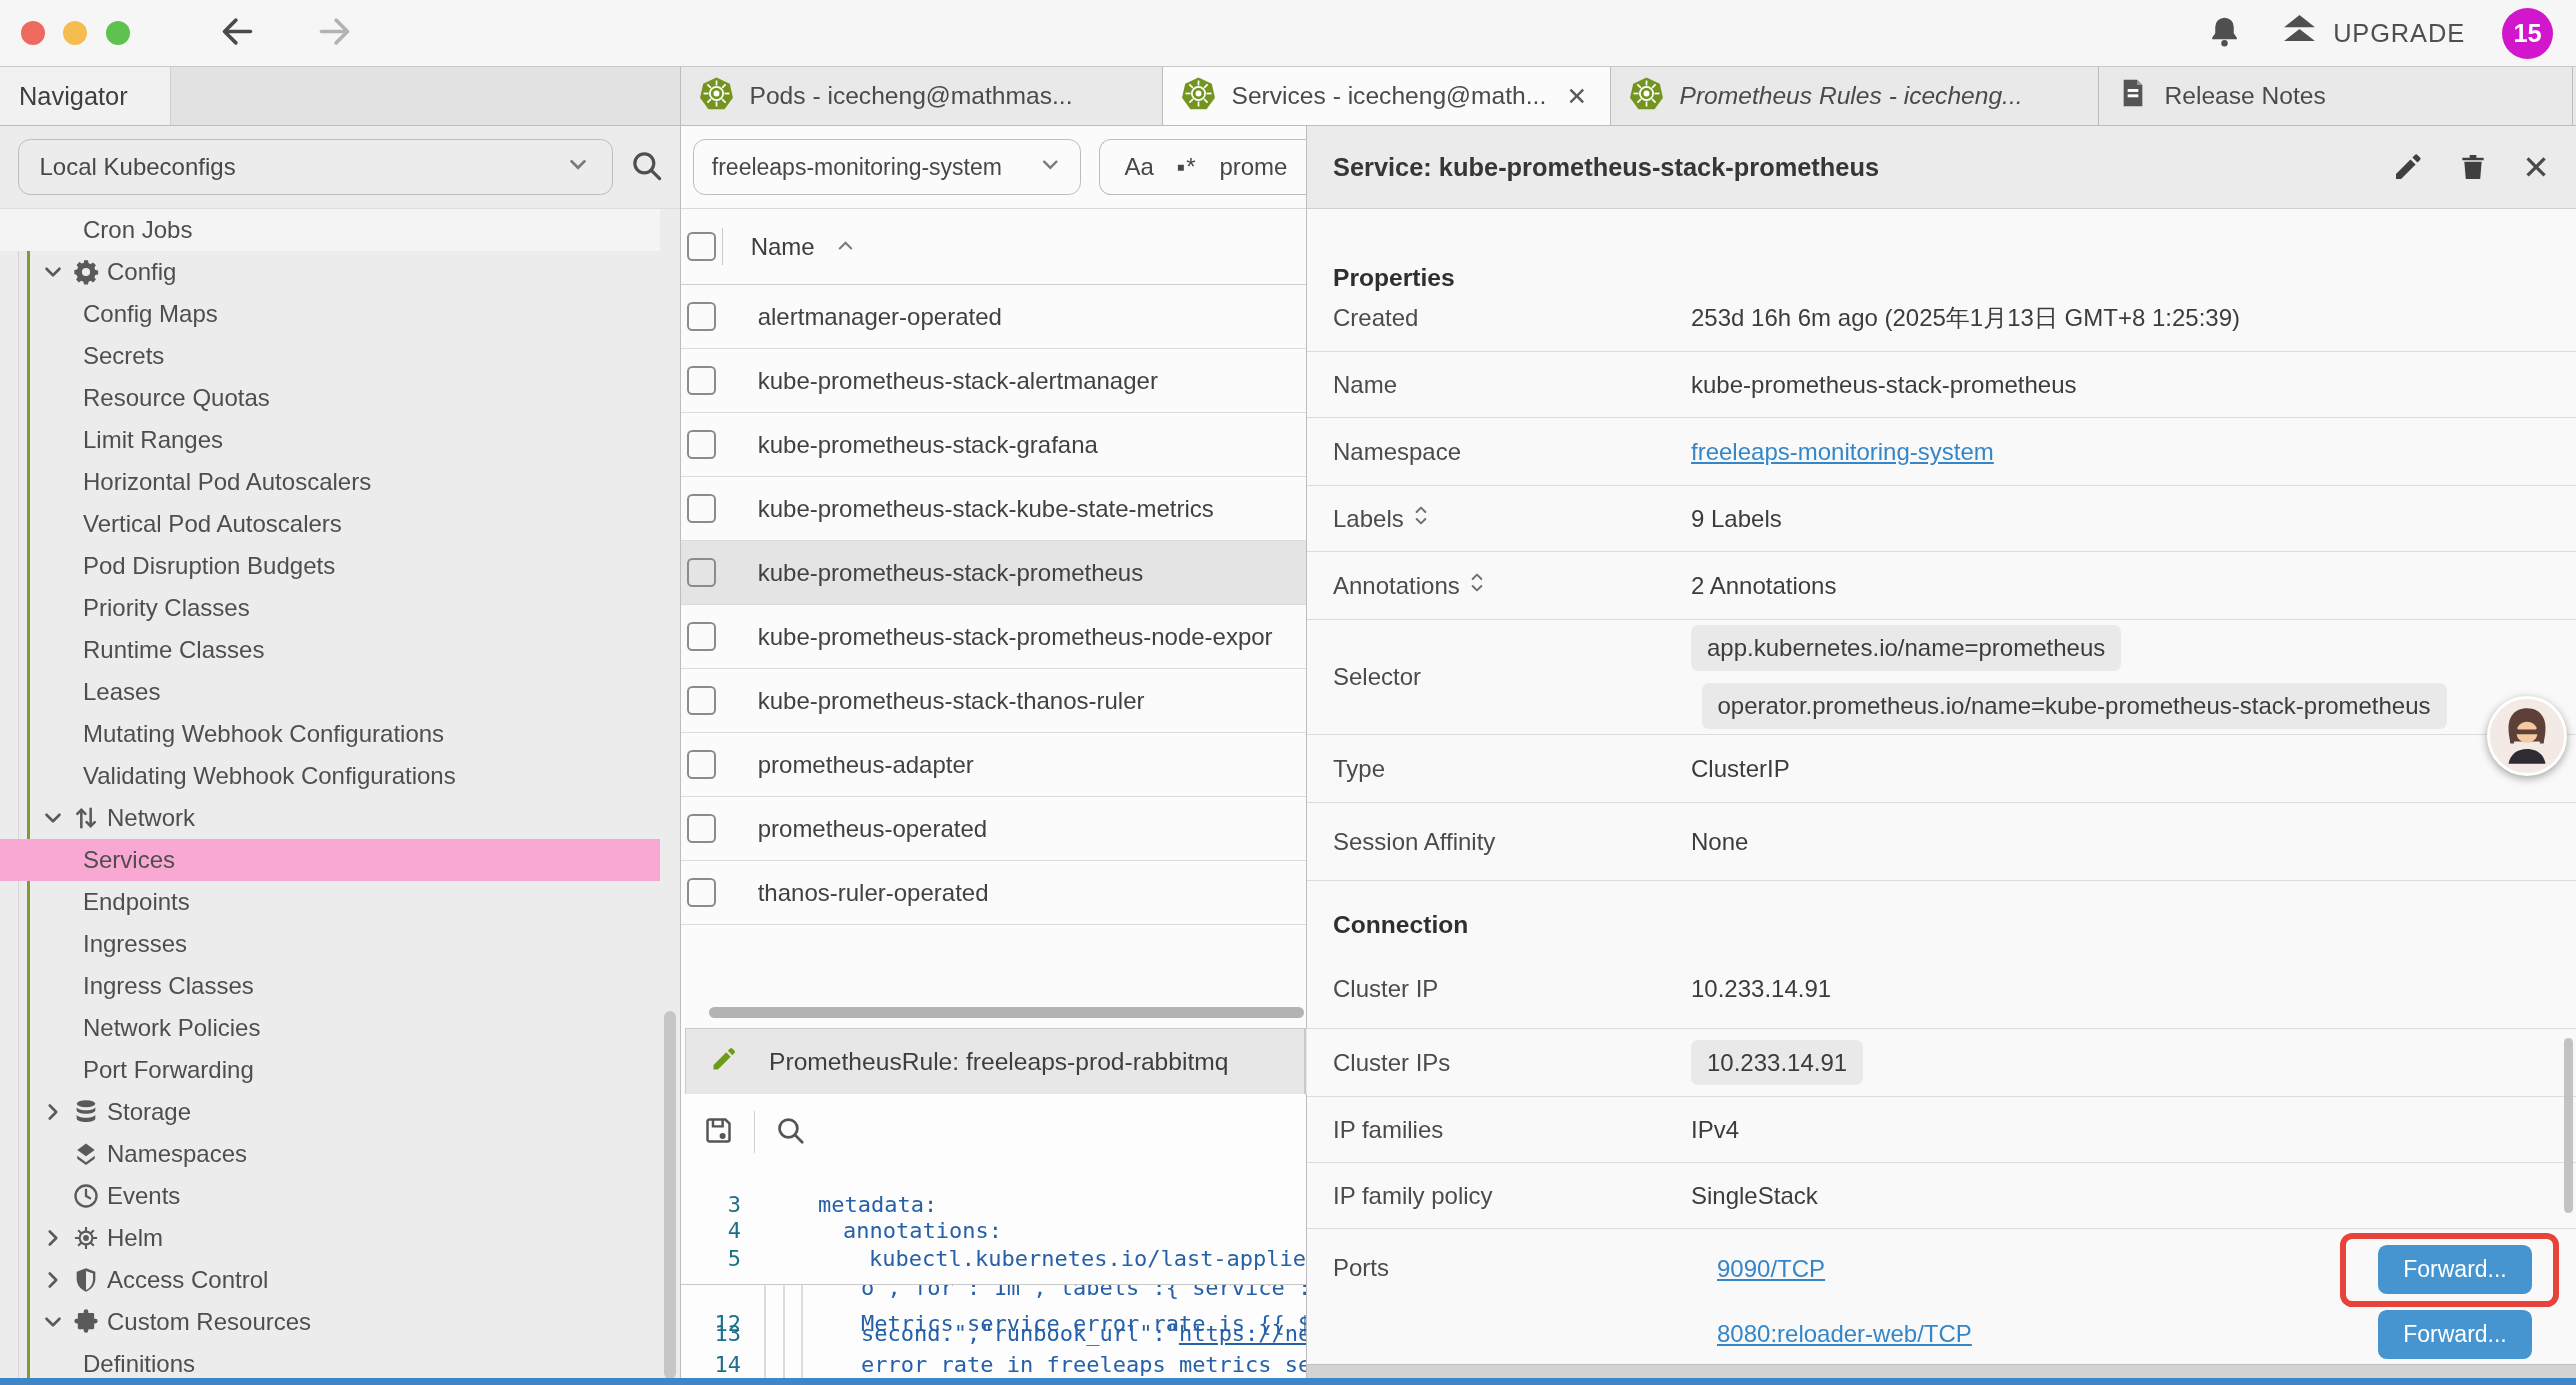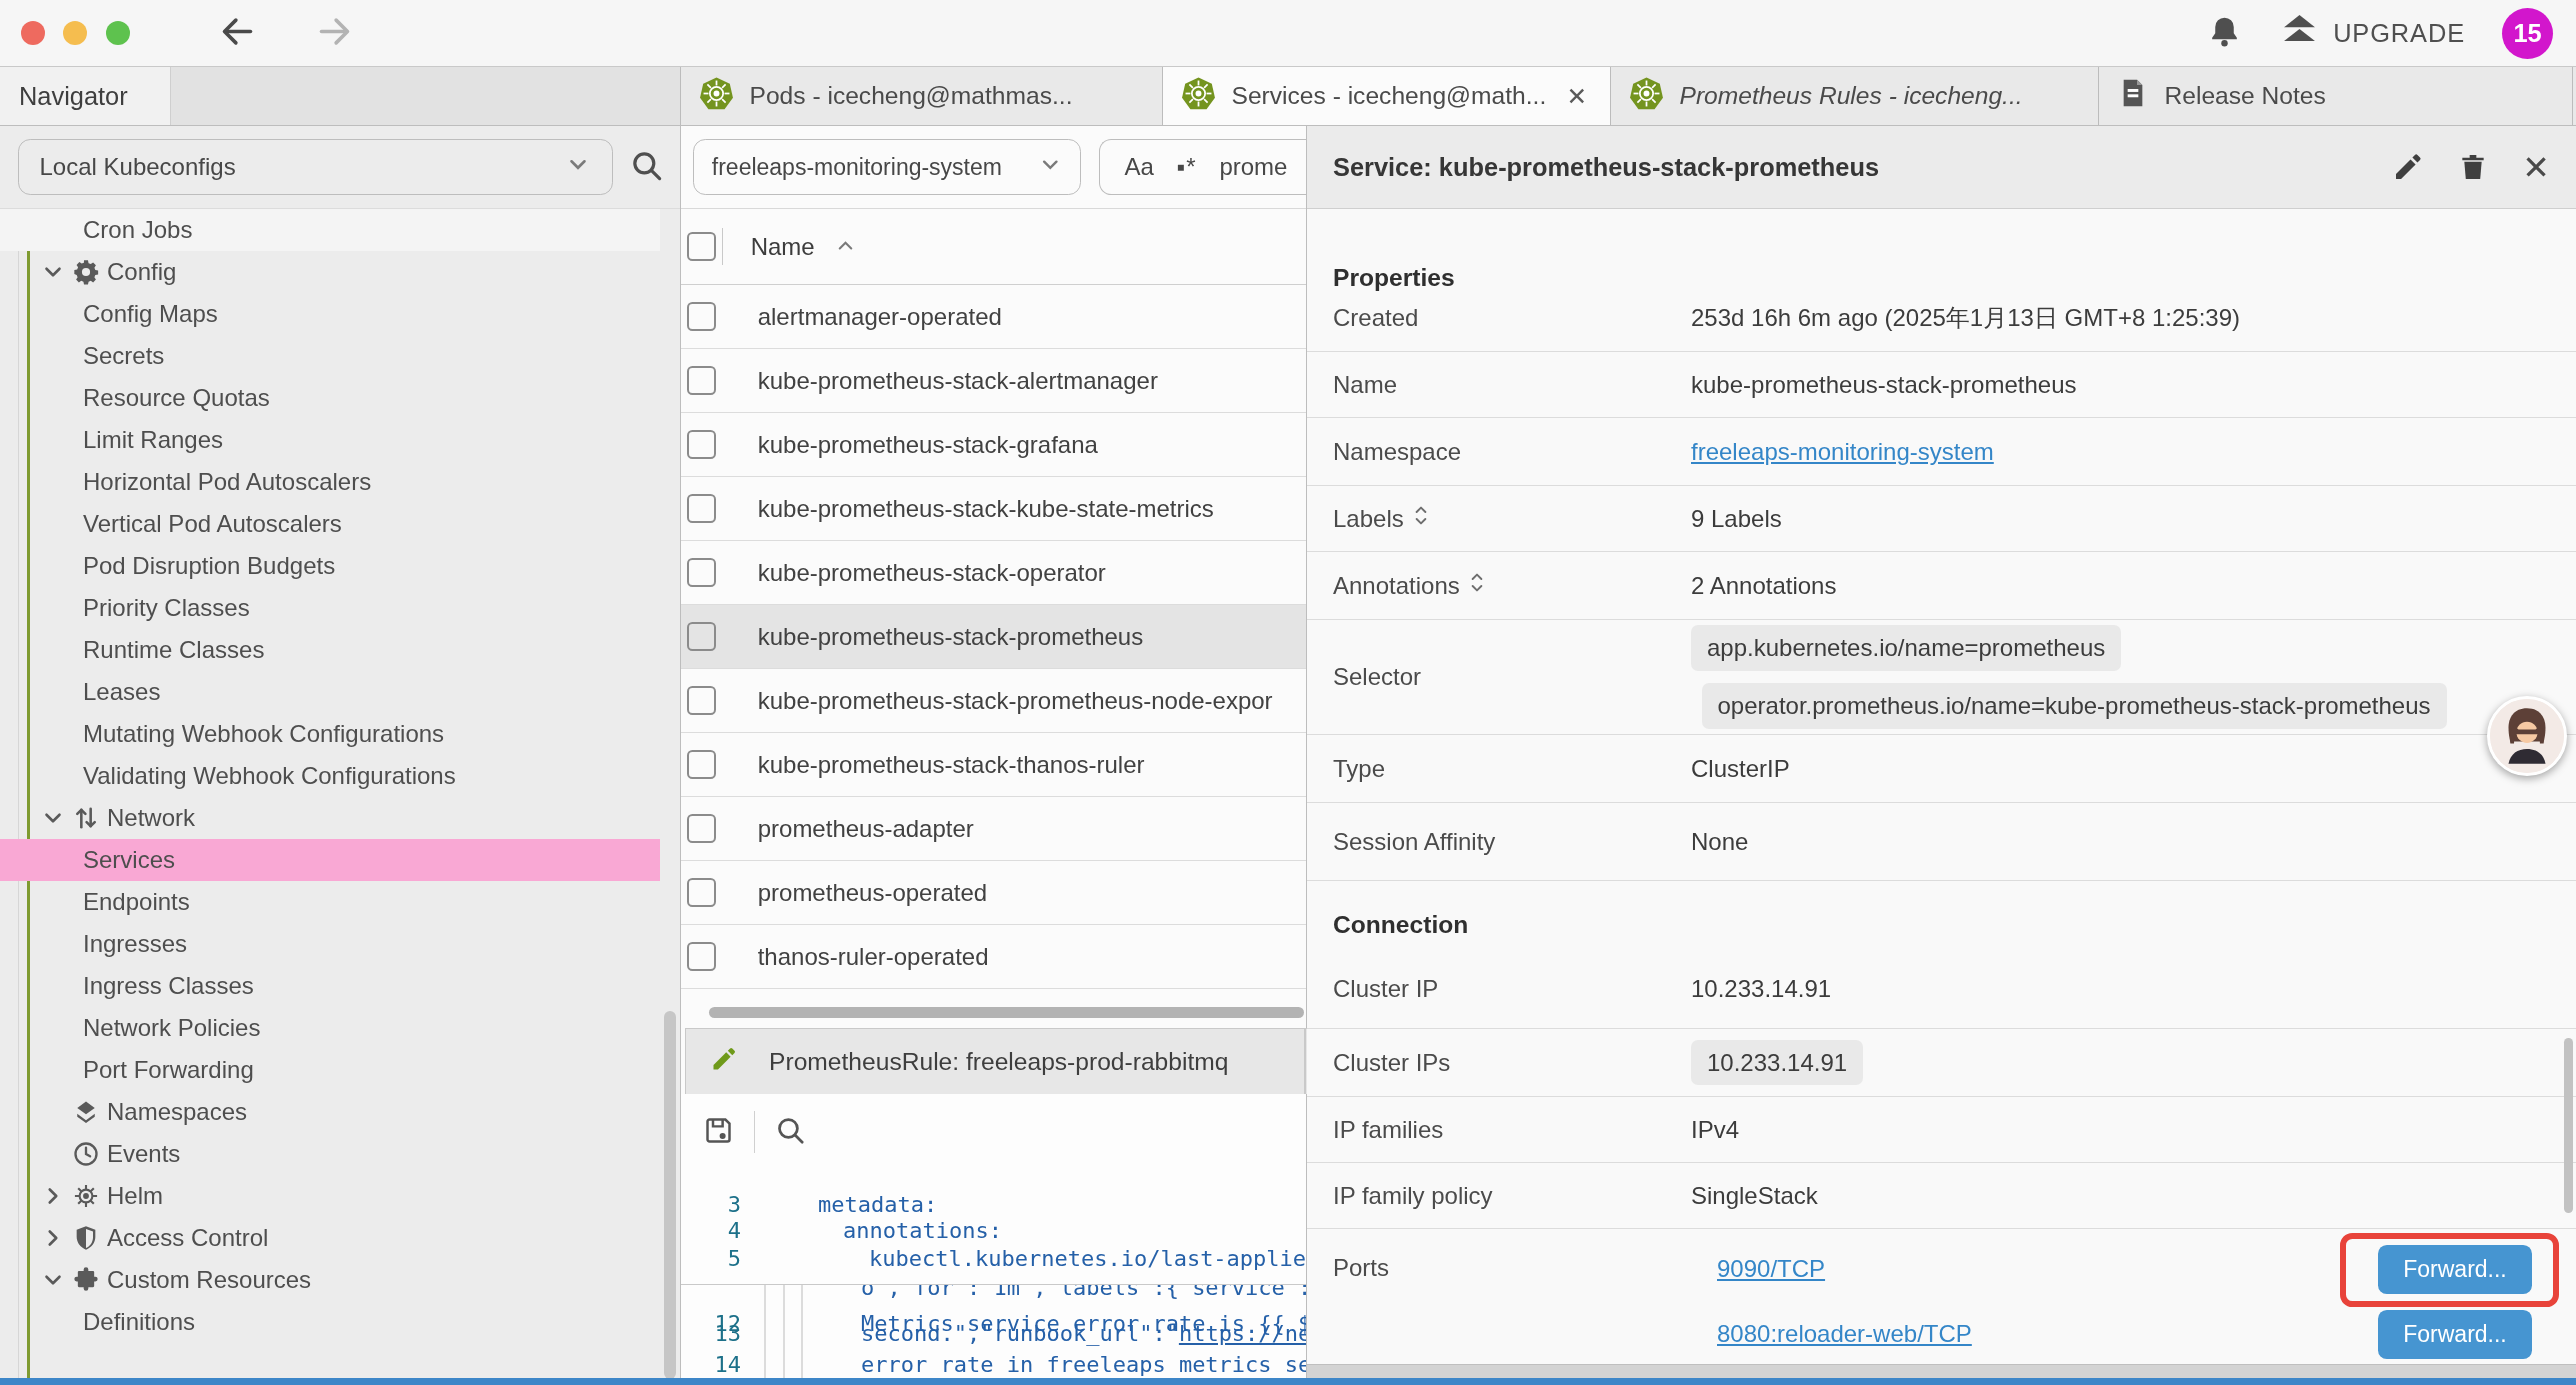--- a/index.html
+++ b/index.html
@@ -348,20 +348,35 @@
           <div class="tree-row">
             <span class="tree-label leaf">Ingress Classes</span>
           </div>
           <div class="tree-row">
             <span class="tree-label leaf">Network Policies</span>
           </div>
           <div class="tree-row">
             <span class="tree-label leaf">Port Forwarding</span>
           </div>
           <div class="tree-row">
+            <span class="tree-chevron">
+              <svg viewBox="0 0 24 24" width="26" height="26" fill="none" stroke="#5a5a5a" stroke-width="2.4" stroke-linecap="round" stroke-linejoin="round">
+                <path d="M9 6l6 6-6 6"></path>
+              </svg>
+            </span>
+            <span class="tree-ico">
+              <svg viewBox="0 0 24 24" width="28" height="28" fill="#5a5a5a">
+                <ellipse cx="12" cy="5" rx="8" ry="3"></ellipse>
+                <path d="M4 7.5c0 1.7 3.6 3 8 3s8-1.3 8-3v3c0 1.7-3.6 3-8 3s-8-1.3-8-3z"></path>
+                <path d="M4 14c0 1.7 3.6 3 8 3s8-1.3 8-3v3.5c0 1.7-3.6 3-8 3s-8-1.3-8-3z"></path>
+              </svg>
+            </span>
+            <span class="tree-label grp">Storage</span>
+          </div>
+          <div class="tree-row">
             <span class="tree-ico">
               <svg viewBox="0 0 24 24" width="28" height="28" fill="#5a5a5a">
                 <path d="M12 3l7.5 5.5L12 14 4.5 8.5z"></path>
                 <path d="M4.5 13.5 12 19l7.5-5.5v2.5L12 21.5 4.5 16z"></path>
               </svg>
             </span>
             <span class="tree-label grp">Namespaces</span>
           </div>
           <div class="tree-row">
             <span class="tree-ico">
@@ -456,24 +471,20 @@
             <span class="cbx"></span>
             <span class="row-name">kube-prometheus-stack-alertmanager</span>
           </div>
           <div class="svc-row">
             <span class="cbx"></span>
             <span class="row-name">kube-prometheus-stack-grafana</span>
           </div>
           <div class="svc-row">
             <span class="cbx"></span>
             <span class="row-name">kube-prometheus-stack-kube-state-metrics</span>
-          </div>
-          <div class="svc-row">
-            <span class="cbx"></span>
-            <span class="row-name">kube-prometheus-stack-operator</span>
           </div>
           <div class="svc-row selected">
             <span class="cbx"></span>
             <span class="row-name">kube-prometheus-stack-prometheus</span>
           </div>
           <div class="svc-row">
             <span class="cbx"></span>
             <span class="row-name">kube-prometheus-stack-prometheus-node-expor</span>
           </div>
           <div class="svc-row">

